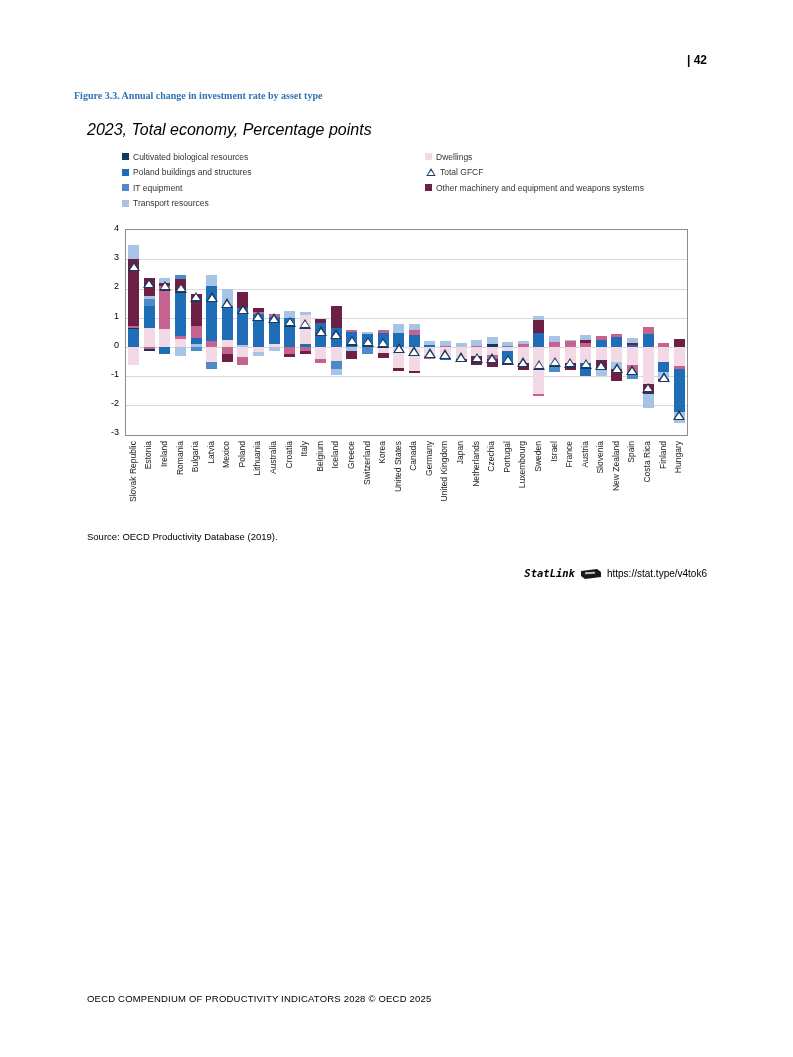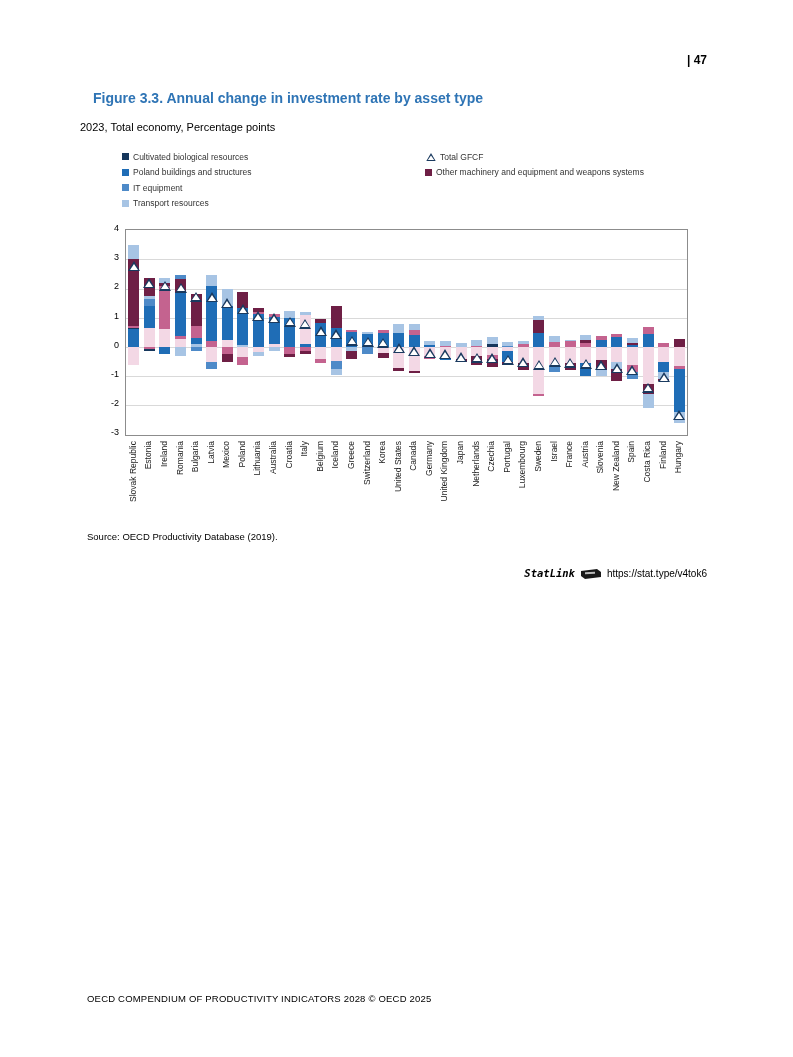--- a/index.html
+++ b/index.html
@@ -1,20 +1,20 @@
 <!DOCTYPE html>
 <html><head>
 <meta charset="utf-8">
 <style>
   html,body{margin:0;padding:0;background:#fff;}
   body{width:793px;height:1057px;position:relative;font-family:"Liberation Sans",sans-serif;color:#000;overflow:hidden;}
   .abs{position:absolute;}
   #page-number{top:53px;right:86px;font-size:12px;font-weight:bold;}
-  #fig-title{left:93px;top:90px;font-size:14px;font-weight:bold;color:#2e74b5;}
-  #fig-subtitle{left:80px;top:121px;font-size:11px;}
+  #fig-title{left:74px;top:90px;font-size:10px;font-weight:bold;color:#2e74b5;font-family:Liberation Serif, serif;}
+  #fig-subtitle{left:87px;top:121px;font-size:16px;font-style:italic;}
   #legend{left:120px;top:149px;width:566px;font-size:8.5px;}
   .legend-col{position:absolute;top:0;}
   .legend-col.c1{left:2px;}
   .legend-col.c2{left:305px;}
   .legend-item{height:15.5px;display:flex;align-items:center;}
   .sw{width:7px;height:7px;display:inline-block;margin-right:4px;flex:0 0 auto;}
   .lt{white-space:nowrap;color:#333;}
   .tri{width:0;height:0;border-left:6px solid transparent;border-right:6px solid transparent;border-bottom:10px solid #1a3a5f;position:absolute;}
   .tri i{position:absolute;left:-4px;top:2.6px;width:0;height:0;border-left:4px solid transparent;border-right:4px solid transparent;border-bottom:6.4px solid #fff;}
   .tri.sm{position:relative;display:inline-block;transform:scale(.78);margin-right:3px;flex:0 0 auto;}
@@ -25,21 +25,21 @@
   .xlab{position:absolute;top:441px;}
   .xlab span{display:inline-block;writing-mode:vertical-rl;transform:rotate(180deg);font-size:8.5px;white-space:nowrap;color:#222;line-height:12px;}
   #source-line{left:87px;top:531px;font-size:9.5px;}
   #statlink-line{right:86px;top:567px;font-size:10px;display:flex;align-items:center;gap:5px;}
   #statlink-label{font-weight:bold;font-style:italic;font-family:"DejaVu Sans Mono","Liberation Mono",monospace;font-size:10.5px;}
   #footer-line{left:87px;top:993px;font-size:9.5px;letter-spacing:.2px;}
 </style>
 </head>
 <body>
 
-<div class="abs" id="page-number">| 47</div>
+<div class="abs" id="page-number">| 42</div>
 
 <div class="abs" id="fig-title">Figure 3.3. Annual change in investment rate by asset type</div>
 <div class="abs" id="fig-subtitle">2023, Total economy, Percentage points</div>
 
 <div class="abs" id="legend">
   <div class="legend-col c1">
       <div class="legend-item">
         <span class="sw" style="background:#16375c"></span>
         <span class="lt">Cultivated biological resources</span>
       </div>
@@ -50,20 +50,24 @@
       <div class="legend-item">
         <span class="sw" style="background:#4e8ac8"></span>
         <span class="lt">IT equipment</span>
       </div>
       <div class="legend-item">
         <span class="sw" style="background:#a7c4e4"></span>
         <span class="lt">Transport resources</span>
       </div>
     </div>
   <div class="legend-col c2">
+      <div class="legend-item">
+        <span class="sw" style="background:#f3d8e5"></span>
+        <span class="lt">Dwellings</span>
+      </div>
       <div class="legend-item">
         <span class="tri sm">
           <i></i>
         </span>
         <span class="lt">Total GFCF</span>
       </div>
       <div class="legend-item">
         <span class="sw" style="background:#6e1f45"></span>
         <span class="lt">Other machinery and equipment and weapons systems</span>
       </div>

